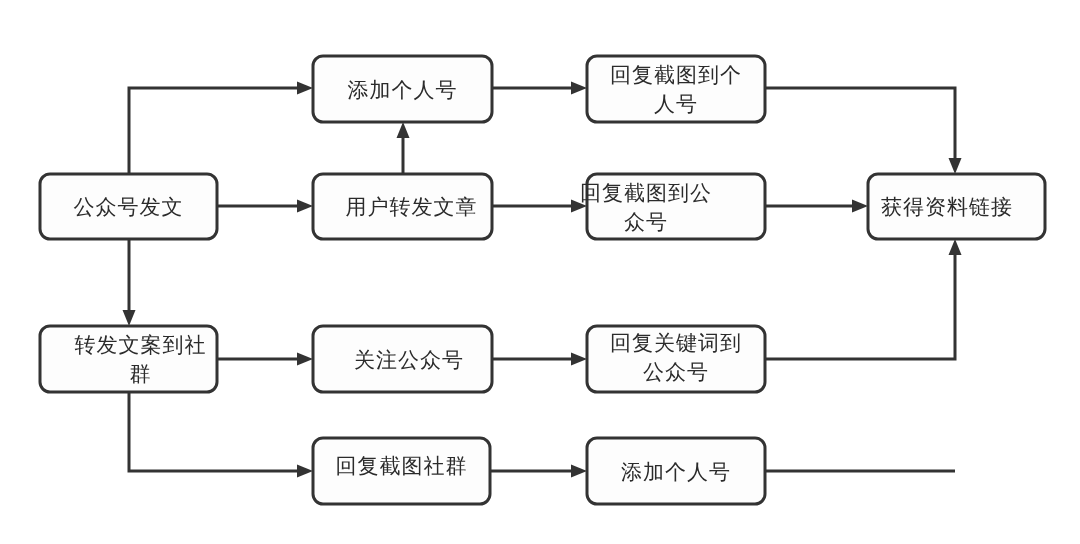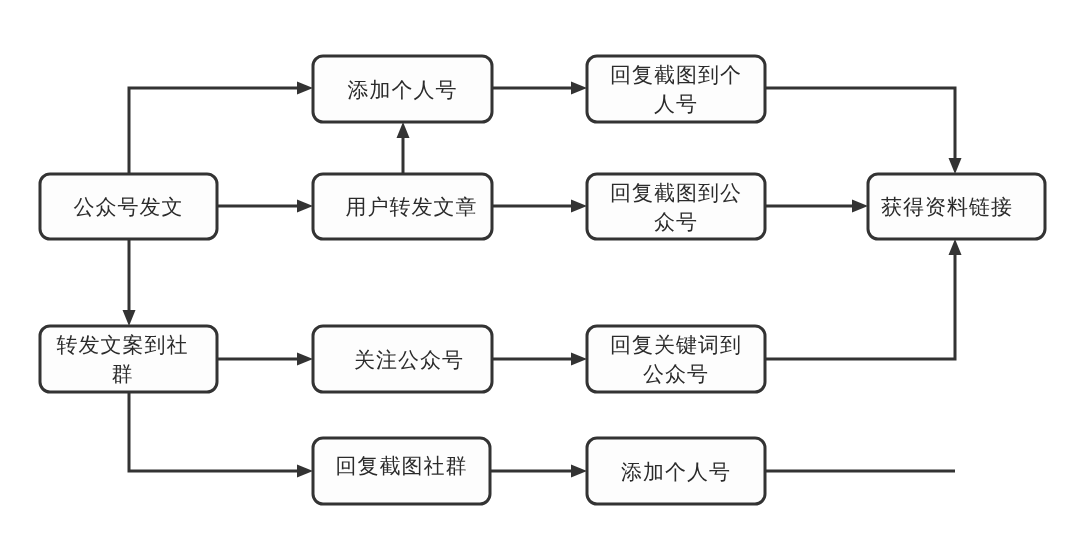--- a/index.html
+++ b/index.html
@@ -105,25 +105,25 @@
       <rect x="587" y="326" width="178" height="66" rx="10" ry="10" class="node-rect"></rect>
       <rect x="313" y="438" width="177" height="66" rx="10" ry="10" class="node-rect"></rect>
       <rect x="587" y="438" width="178" height="66" rx="10" ry="10" class="node-rect"></rect>
     </svg>
   <div id="labels">
       <div class="node-label" style="left: 40px; top: 174px; width: 177px; height: 65px; text-align: right;">公众号发文</div>
       <div class="node-label" style="left: 313px; top: 56px; width: 179px; height: 66px;">添加个人号</div>
       <div class="node-label" style="left: 587px; top: 56px; width: 178px; height: 66px;">回复截图到个
 人号</div>
       <div class="node-label" style="left: 313px; top: 174px; width: 197px; height: 65px;">用户转发文章</div>
-      <div class="node-label" style="left: 587px; top: 174px; width: 178px; height: 65px;">回复截图到公
+      <div class="node-label" style="left: 557px; top: 174px; width: 178px; height: 65px;">回复截图到公
 众号</div>
       <div class="node-label" style="left: 868px; top: 174px; width: 158px; height: 65px;">获得资料链接</div>
-      <div class="node-label" style="left: 34px; top: 326px; width: 177px; height: 66px;">转发文案到社
+      <div class="node-label" style="left: 52px; top: 326px; width: 177px; height: 66px;">转发文案到社
 群</div>
       <div class="node-label" style="left: 313px; top: 326px; width: 192px; height: 66px;">关注公众号</div>
-      <div class="node-label" style="left: 587px; top: 326px; width: 178px; height: 66px;">回复关键词到
+      <div class="node-label" style="left: 587px; top: 326px; width: 178px; height: 66px; font-family: Liberation Mono, monospace;">回复关键词到
 公众号</div>
       <div class="node-label" style="left: 313px; top: 438px; width: 177px; height: 54px;">回复截图社群</div>
       <div class="node-label" style="left: 587px; top: 438px; width: 178px; height: 66px;">添加个人号</div>
     </div>
   <div class="watermark" style="left:945px; top:480px;"></div>
 </div>
 
 </body></html>

